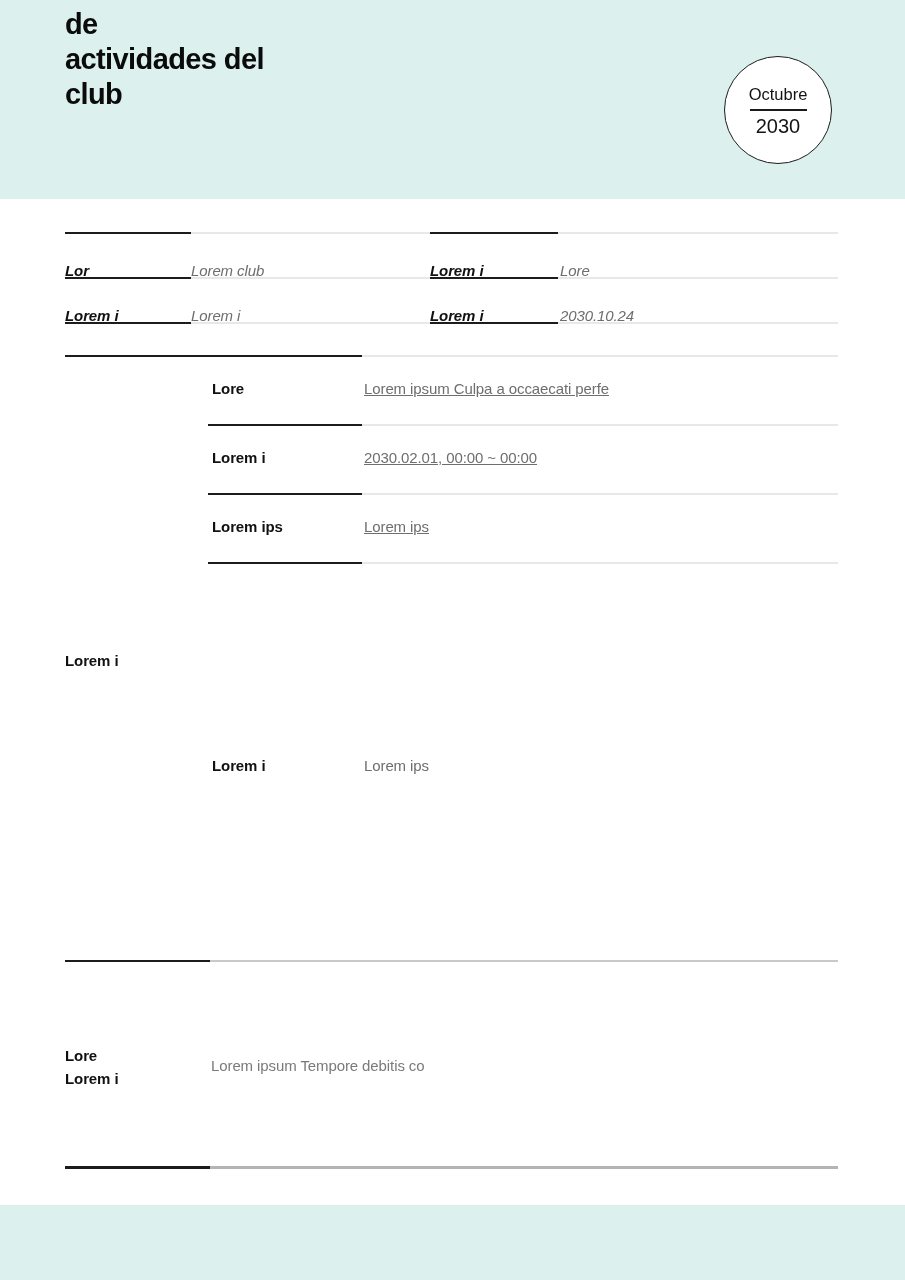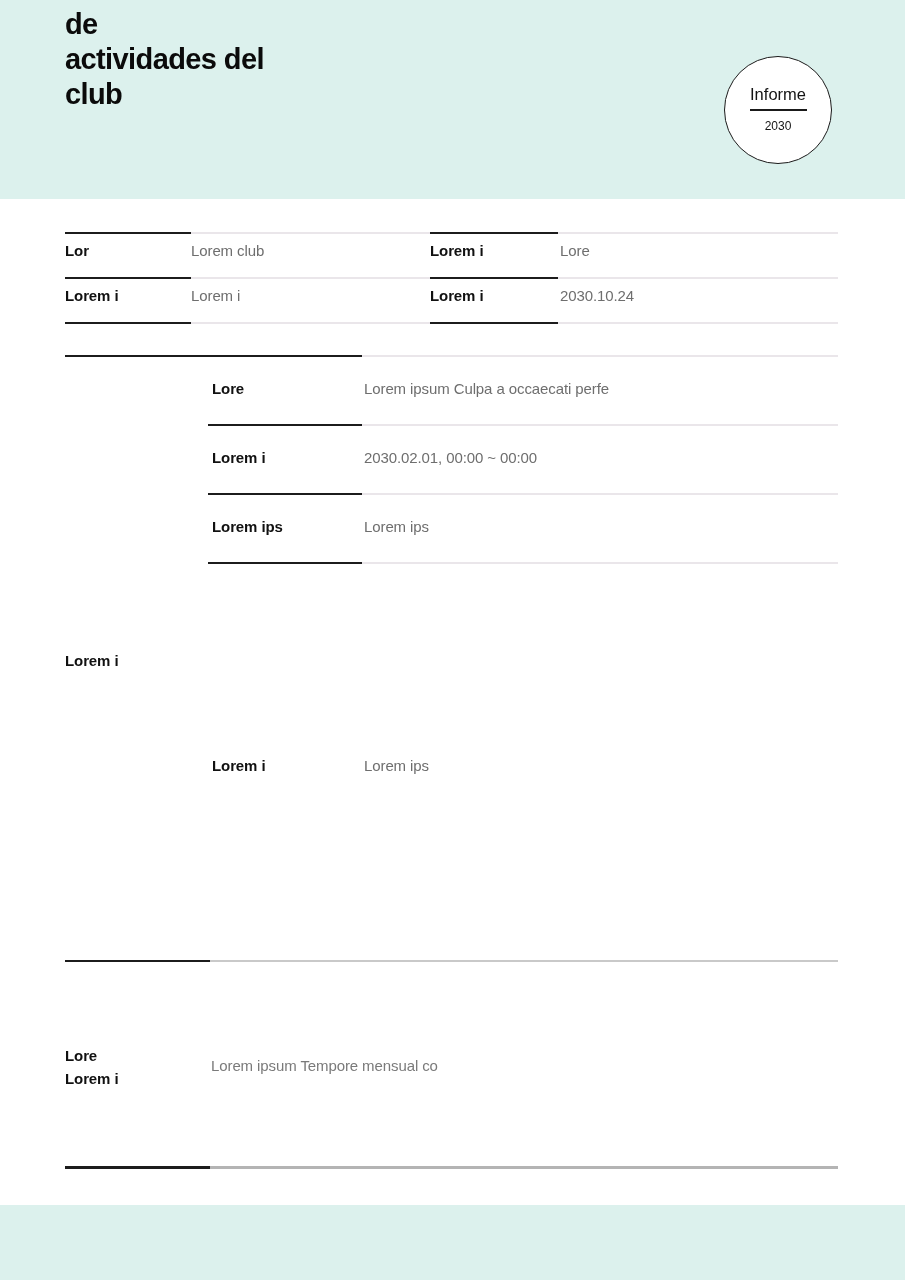--- a/index.html
+++ b/index.html
@@ -73,21 +73,21 @@
     line-height: 20px;
     padding-bottom: 3px;
   }
   .badge-rule {
     width: 57px;
     height: 2px;
     background: #1a1a1a;
     margin: 2px 0 3px 0;
   }
   .badge-year {
-    font-size: 12px;
+    font-size: 20px;
     font-weight: 400;
     color: #141414;
     line-height: 20px;
     padding-top: 2px;
   }
 
   
   .rule {
     position: absolute;
     height: 2.4px;
@@ -106,22 +106,23 @@
   }
   .rule.gray-strong {
     background: #b4b4b4;
     height: 2.6px;
   }
 
   
   .info-grid {
     position: absolute;
     left: 65px;
-    top: 228px;
+    top: 248px;
     width: 773px;
+    font-style: italic;
   }
   .info-row {
     position: relative;
     height: 45px;
   }
   .info-cell {
     position: absolute;
     top: 0;
     height: 45px;
   }
@@ -169,20 +170,21 @@
     letter-spacing: -0.1px;
   }
   .detail-value {
     position: absolute;
     left: 299px;
     top: 25px;
     font-size: 15px;
     font-weight: 400;
     color: #6e6e6e;
     letter-spacing: -0.1px;
+    text-decoration: underline;
   }
 
   
   .section-heading {
     position: absolute;
     left: 65px;
     font-size: 15px;
     font-weight: 700;
     color: #111111;
     letter-spacing: -0.1px;
@@ -250,21 +252,21 @@
 
 <div class="page">
 
   <div class="header-band">
     <div class="doc-title">Informe mensual
 de
 actividades del
 club</div>
 
     <div class="date-badge">
-      <div class="badge-month">Informe</div>
+      <div class="badge-month">Octubre</div>
       <div class="badge-rule"></div>
       <div class="badge-year">2030</div>
     </div>
   </div>
 
   <div class="rule" style="left:65px; top:232px; width:773px;">
     <div class="rule-dark" style="width:126px;"></div>
     <div class="rule-dark" style="left:365px; width:128px;"></div>
   </div>
 
@@ -344,21 +346,21 @@
     <span class="pair-value">Lorem ips</span>
   </div>
 
   <div class="rule gray-mid" style="left:65px; top:960px; width:773px;">
     <div class="rule-dark" style="width:145px;"></div>
   </div>
 
   <div class="notes-label">Lore
 Lorem i</div>
 
-  <div class="notes-value">Lorem ipsum Tempore mensual co</div>
+  <div class="notes-value">Lorem ipsum Tempore debitis co</div>
 
   <div class="rule gray-strong" style="left:65px; top:1166px; width:773px;">
     <div class="rule-dark" style="width:145px;"></div>
   </div>
 
   <div class="footer-band"></div>
 
 </div>
 
 </body></html>

